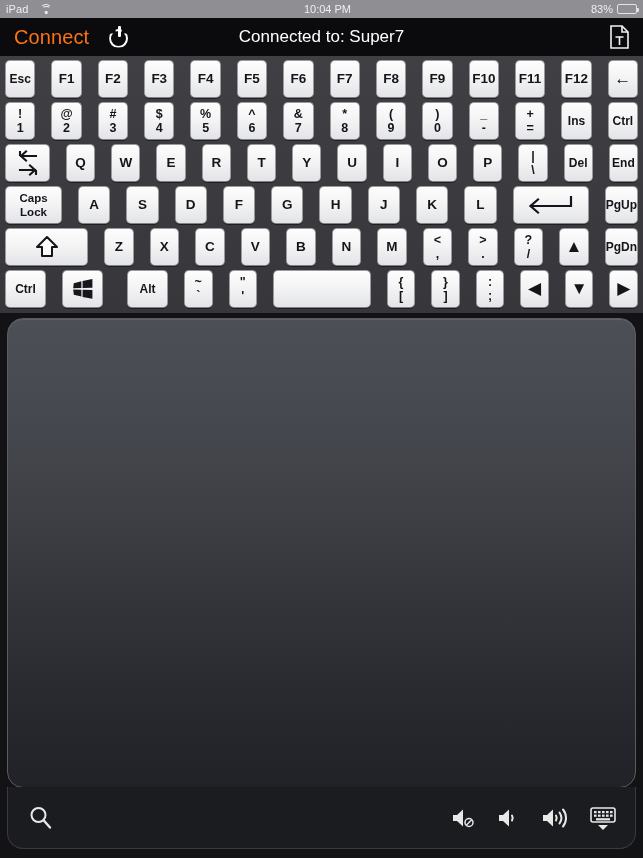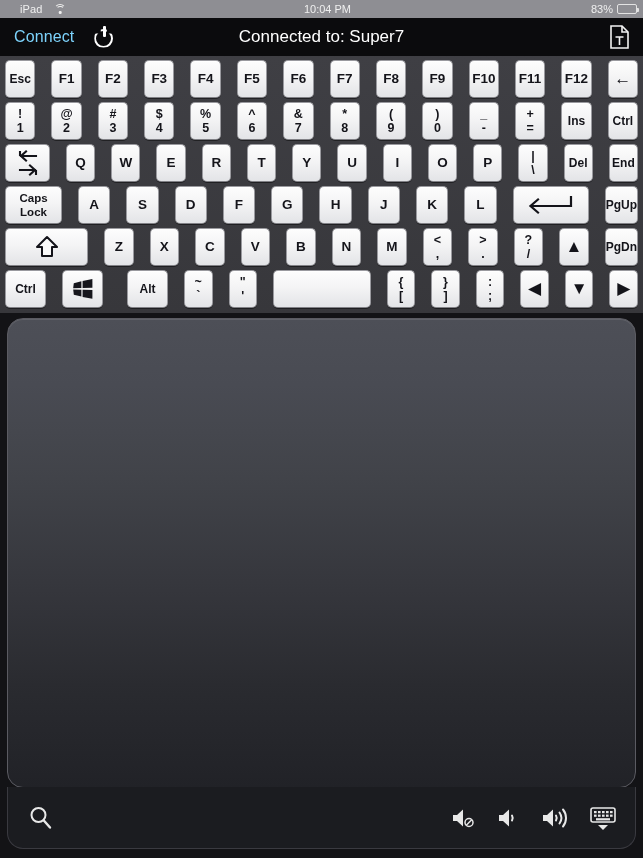--- a/index.html
+++ b/index.html
@@ -15,21 +15,21 @@
   
   .statusbar {
     height: 18px; width: 100%;
     background: #8e8e93;
     display: flex; align-items: center;
     position: relative;
     color: #efefef;
     font-size: 11px;
     padding: 0 6px;
   }
-  .sb-left { display:flex; align-items:center; gap:12px;margin-left:14px; }
+  .sb-left { display:flex; align-items:center; gap:12px; }
   .sb-device { font-size: 11px; letter-spacing: .1px; color:#efefef; }
   .wifi-icon { display:inline-block; width:12px; height:10px; position:relative; }
   .wifi-icon i { position:absolute; display:block; border:1.4px solid #efefef;
     border-bottom-color:transparent; border-left-color:transparent; border-right-color:transparent;
     border-radius:50%; left:50%; transform:translateX(-50%); }
   .wifi-icon i.a { width:12px; height:12px; top:0px; }
   .wifi-icon i.b { width:7.5px; height:7.5px; top:2.4px; }
   .wifi-dot { position:absolute; left:50%; transform:translateX(-50%); bottom:0.5px;
     width:2.6px; height:2.6px; border-radius:50%; background:#efefef; }
   .sb-center {
@@ -44,21 +44,21 @@
      background:#e3e3e3; border-radius:0 1px 1px 0; }
   .battery-fill { height:100%; background:#e9e9e9; border-radius:1px; }
 
   
   .navbar {
     height: 38px; width:100%;
     background: #0b0b0d;
     display:flex; align-items:center;
     position:relative; padding: 0 14px;
   }
-  .nav-connect { color:#7dd3fc; font-size:16px; letter-spacing:.1px; cursor:pointer;text-align:right; }
+  .nav-connect { color:#f97316; font-size:20px; letter-spacing:.1px; cursor:pointer;text-align:right; }
   .power-btn { margin-left:18px; width:24px; height:24px; position:relative; cursor:pointer; }
   .power-btn .ring {
     position:absolute; left:2px; top:3.5px; width:19px; height:19px;
     border:2.6px solid #fff; border-radius:50%;
     clip-path: polygon(0% 26%, 34% 26%, 34% 0%, 66% 0%, 66% 26%, 100% 26%, 100% 100%, 0% 100%);
   }
   .power-btn .bar { position:absolute; left:11px; top:1px; width:2.6px; height:11px; background:#fff; border-radius:1px;}
   .nav-title {
     position:absolute; left:0; right:0; text-align:center;
     color:#fff; font-size:17px; pointer-events:none;

